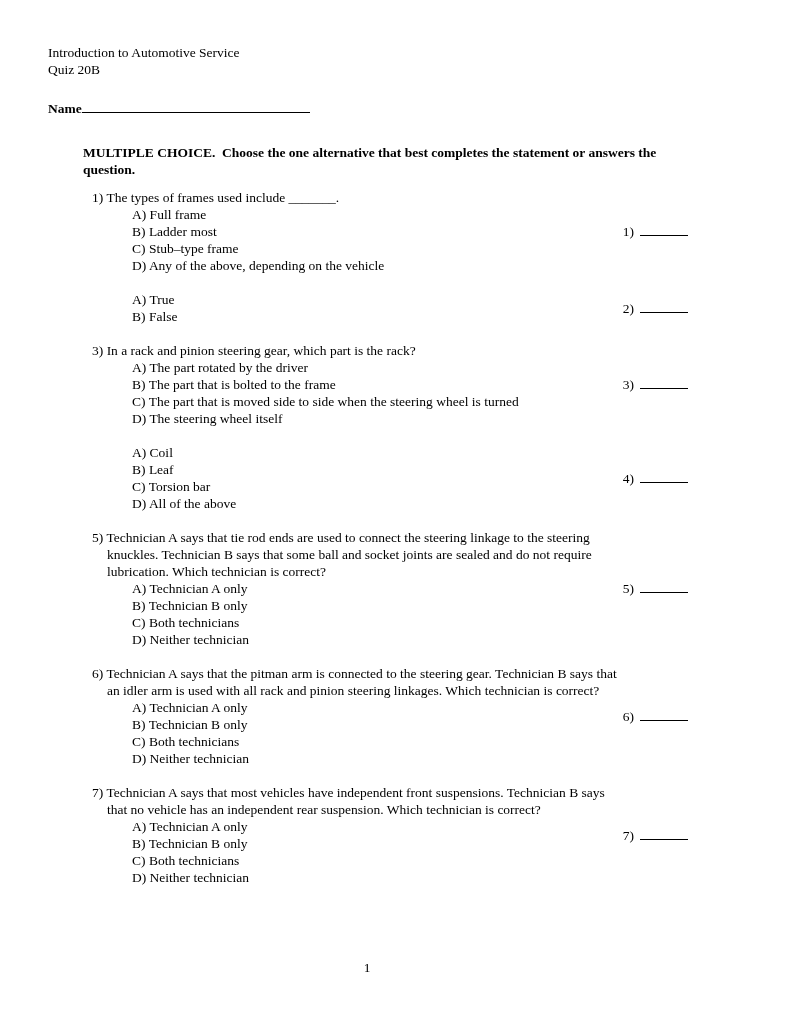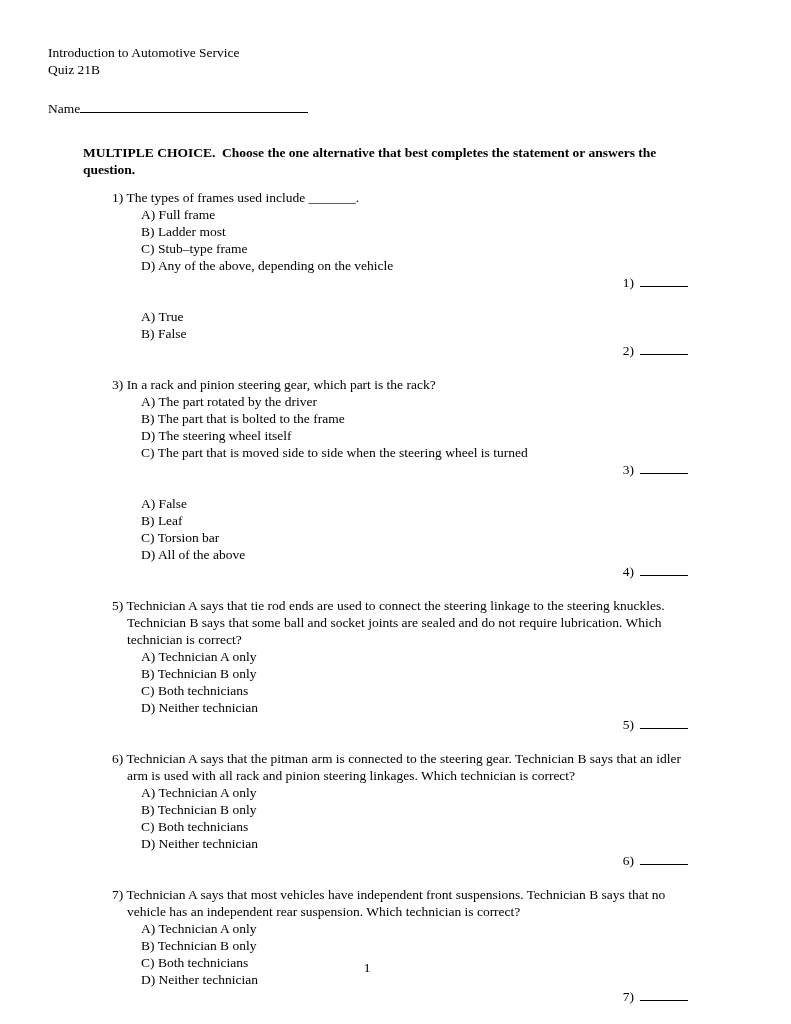--- a/index.html
+++ b/index.html
@@ -10,45 +10,44 @@
     background: #ffffff;
     color: #000000;
     font-family: "Liberation Serif", serif;
     font-size: 13.5px;
     line-height: 17px;
     padding: 44px 46px 0 48px;
     position: relative;
     overflow: hidden;
   }
   .header-line { }
-  .name-row { margin-top: 22px; }
+  .name-row { margin-top: 22px; font-weight: bold; }
   .name-blank {
     display: inline-block;
     width: 228px;
     height: 13px;
     border-bottom: 1px solid #000;
     vertical-align: baseline;
   }
   .instructions {
     font-weight: bold;
     margin-top: 27px;
     white-space: pre-wrap;
     margin-left: 35px;
   }
   .question {
     display: flex;
-    align-items: flex-end;
+    align-items: center;
     margin-left: 44px;
     margin-top: 17px;
-    flex-direction: column;
   }
   .question.first { margin-top: 11px; }
   .q-left { width: 576px; }
   .q-stem { padding-left: 15px; text-indent: -15px; }
-  .q-choices { margin-left: 29px; }
+  .q-choices { margin-left: 40px; }
   .q-answer { margin-left: auto; white-space: nowrap; }
   .answer-blank {
     display: inline-block;
     width: 48px;
     height: 13px;
     border-bottom: 1px solid #000;
     margin-left: 6px;
     vertical-align: baseline;
   }
   .footer {
@@ -59,21 +58,21 @@
     text-align: center;
   }
 </style>
 </head>
 <body>
 
 <div class="page">
 
   <div class="header">
     <div class="header-line">Introduction to Automotive Service</div>
-    <div class="header-line">Quiz 21B</div>
+    <div class="header-line">Quiz 20B</div>
   </div>
 
   <div class="name-row">
     <span>Name</span><span class="name-blank"></span>
   </div>
 
   <div class="instructions">MULTIPLE CHOICE.  Choose the one alternative that best completes the statement or answers the question.</div>
 
   <div class="question first">
     <div class="q-left">
@@ -101,33 +100,33 @@
       <span>2)</span><span class="answer-blank"></span>
     </div>
   </div>
 
   <div class="question">
     <div class="q-left">
       <div class="q-stem"><span>3)</span> <span>In a rack and pinion steering gear, which part is the rack?</span></div>
       <div class="q-choices">
         <div class="choice">A) The part rotated by the driver</div>
         <div class="choice">B) The part that is bolted to the frame</div>
+        <div class="choice">C) The part that is moved side to side when the steering wheel is turned</div>
         <div class="choice">D) The steering wheel itself</div>
-        <div class="choice">C) The part that is moved side to side when the steering wheel is turned</div>
       </div>
     </div>
     <div class="q-answer">
       <span>3)</span><span class="answer-blank"></span>
     </div>
   </div>
 
   <div class="question">
     <div class="q-left">
       <div class="q-choices">
-        <div class="choice">A) False</div>
+        <div class="choice">A) Coil</div>
         <div class="choice">B) Leaf</div>
         <div class="choice">C) Torsion bar</div>
         <div class="choice">D) All of the above</div>
       </div>
     </div>
     <div class="q-answer">
       <span>4)</span><span class="answer-blank"></span>
     </div>
   </div>
 

